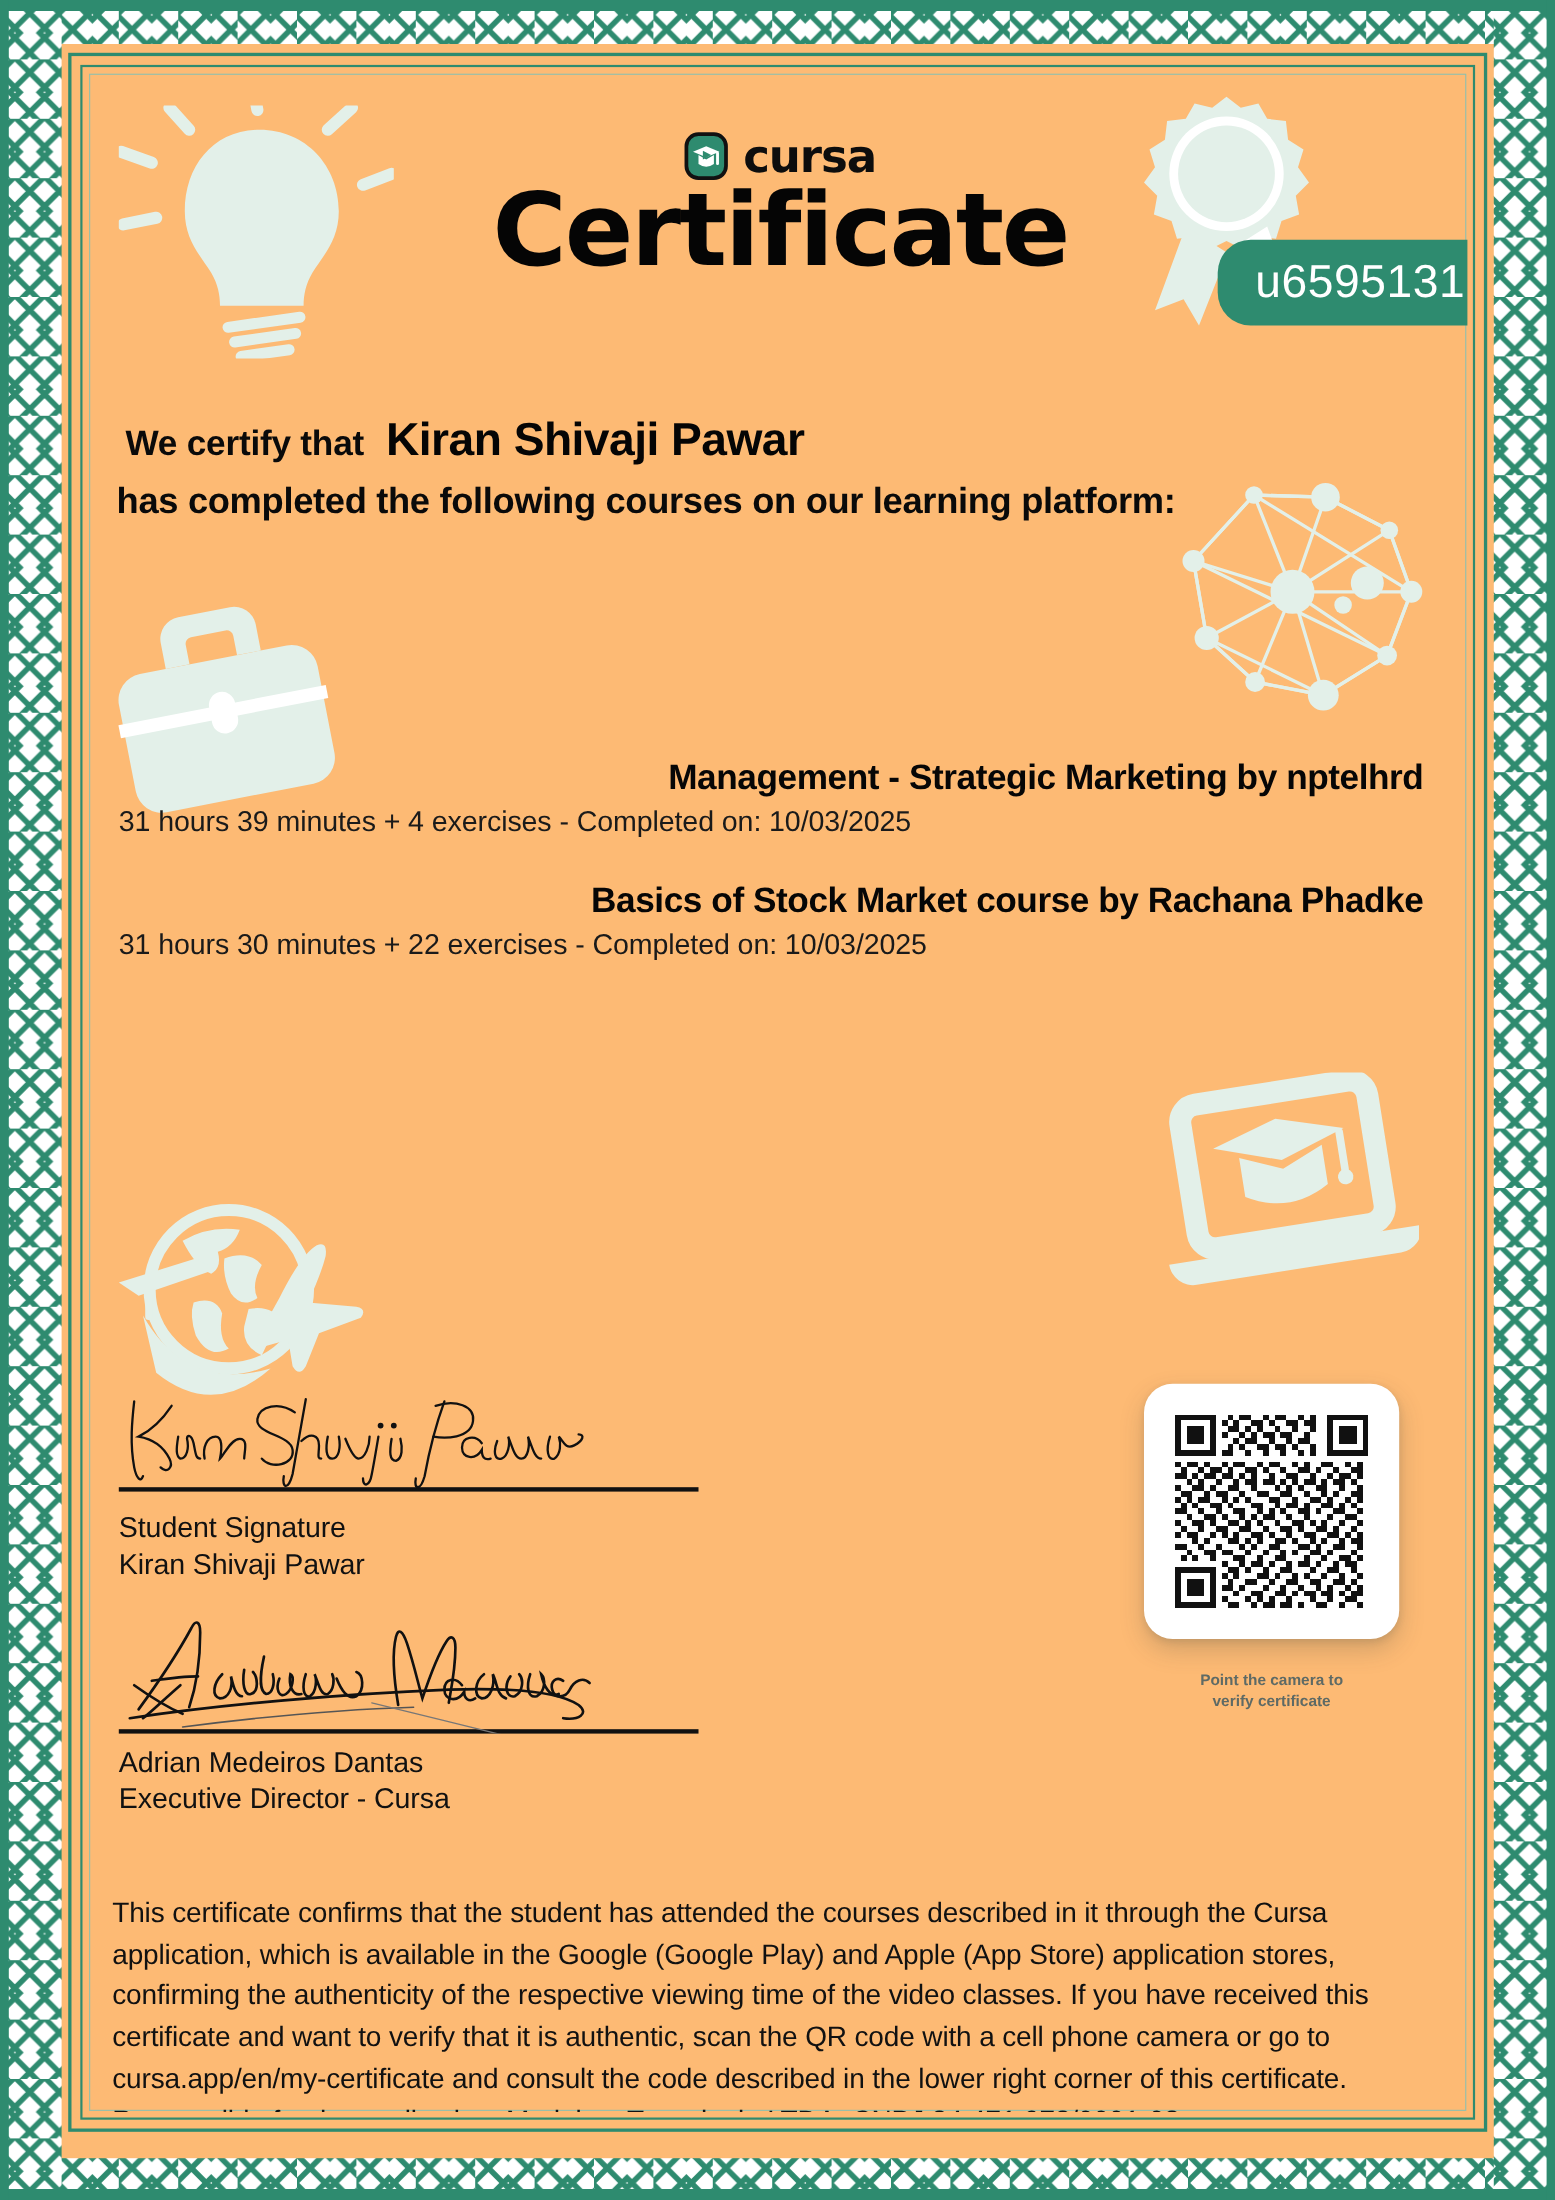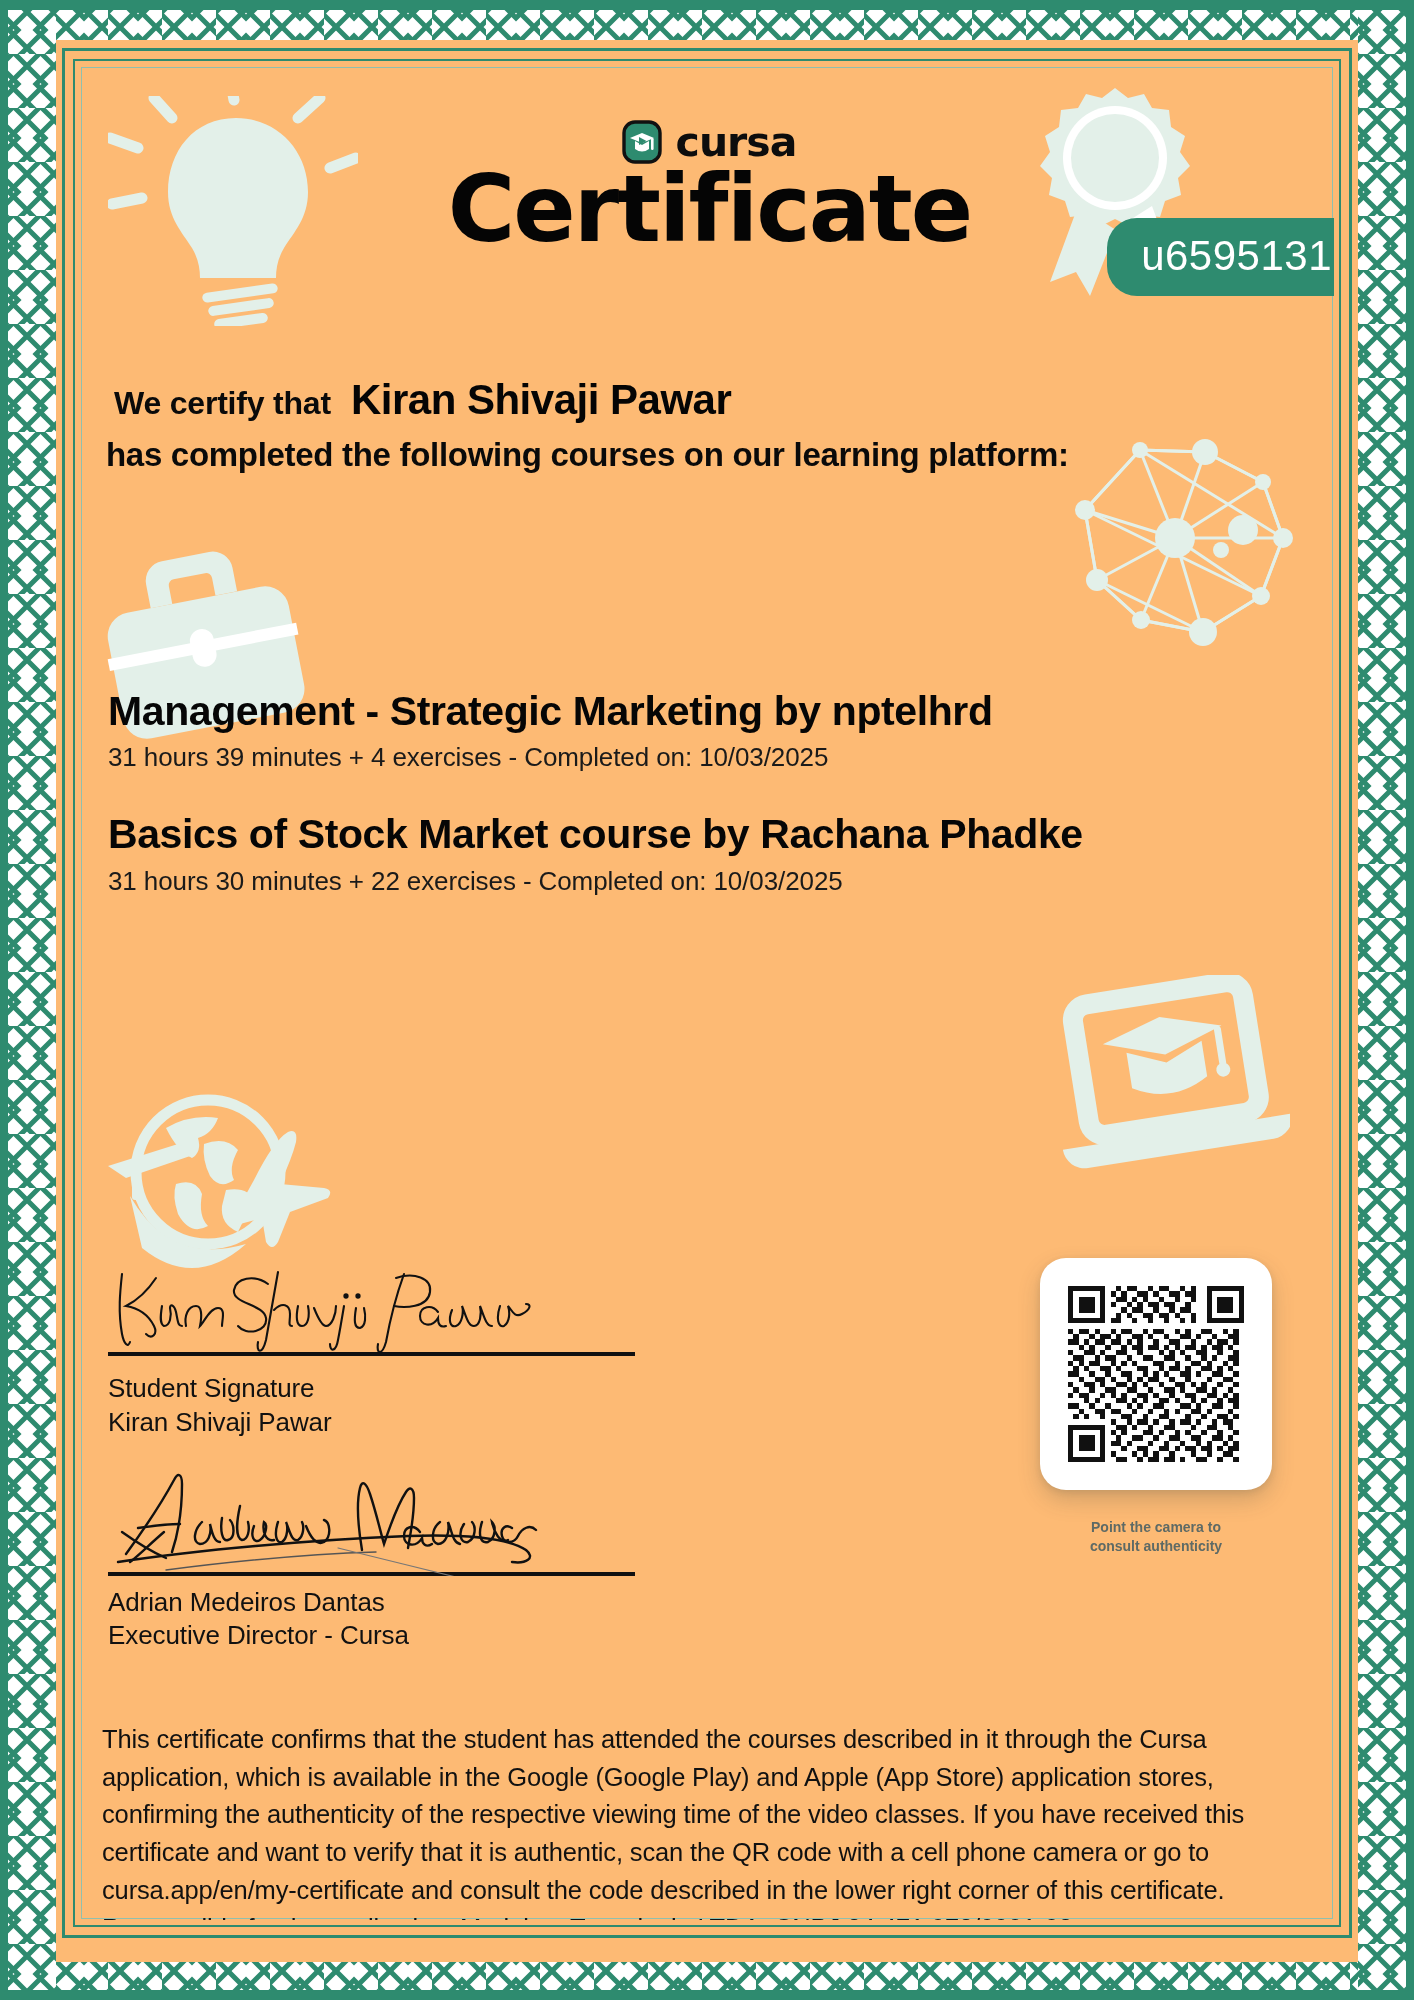--- a/index.html
+++ b/index.html
@@ -157,25 +157,26 @@
   
   .courses {
     position: absolute;
     top: 620px;
     left: 28px;
     right: 40px;
     z-index: 10;
   }
   .course { margin-bottom: 36px; }
   .course-title {
-    font-size: 41px;
+    font-size: 32px;
     font-weight: 700;
     color: #060606;
     letter-spacing: -0.4px;
     line-height: 1.25;
+    text-align: right;
   }
   .course-meta {
     margin-top: 5px;
     font-size: 26px;
     font-weight: 400;
     color: #1a1a1a;
     letter-spacing: -0.1px;
   }
 
   
@@ -813,21 +814,21 @@
               <rect x="18" y="32" width="2" height="1"></rect>
               <rect x="21" y="32" width="1" height="1"></rect>
               <rect x="24" y="32" width="2" height="1"></rect>
               <rect x="28" y="32" width="1" height="1"></rect>
               <rect x="31" y="32" width="1" height="1"></rect>
           </g>
         </svg>
       </div>
       <div class="qr-caption">
         <span>Point the camera to</span><br>
-        <span>consult authenticity</span>
+        <span>verify certificate</span>
       </div>
     </div>
 
     <div class="footer">
       <p>This certificate confirms that the student has attended the courses described in it through the Cursa</p>
       <p>application, which is available in the Google (Google Play) and Apple (App Store) application stores,</p>
       <p>confirming the authenticity of the respective viewing time of the video classes. If you have received this</p>
       <p>certificate and want to verify that it is authentic, scan the QR code with a cell phone camera or go to</p>
       <p>cursa.app/en/my-certificate and consult the code described in the lower right corner of this certificate.</p>
       <p>Responsible for the application: Medeiros Tecnologia LTDA. CNPJ 24.471.978/0001-08.</p>

